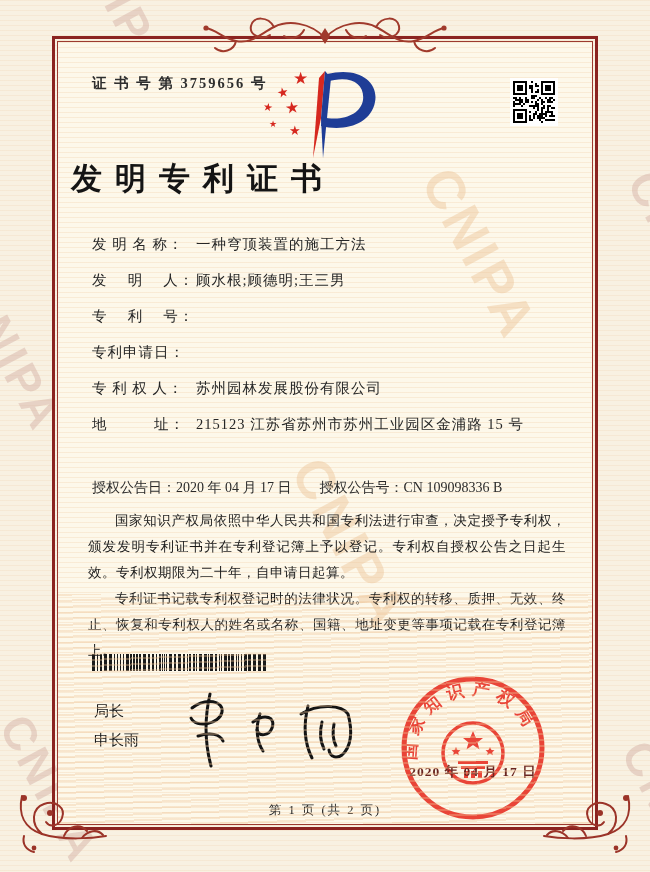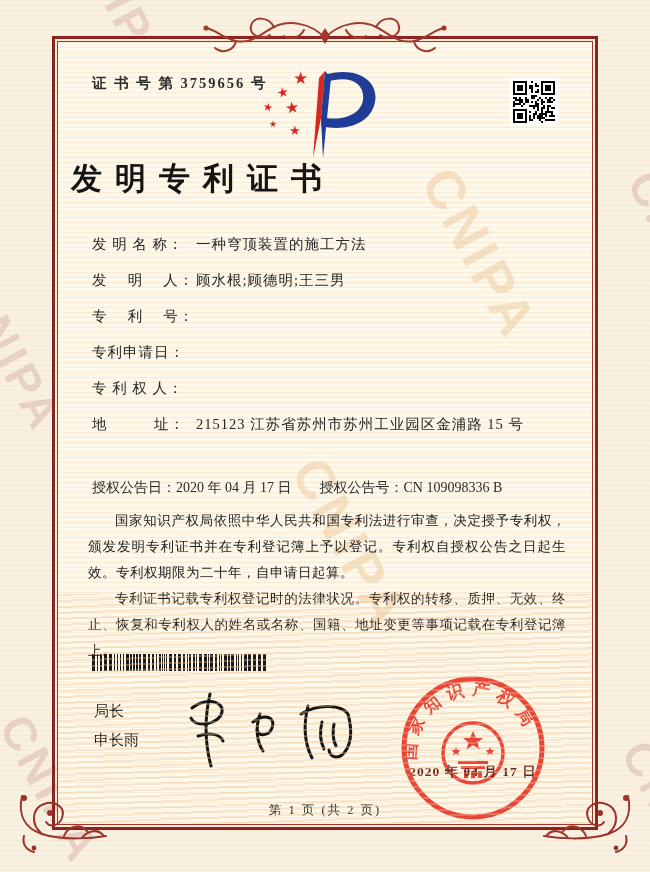--- a/index.html
+++ b/index.html
@@ -296,20 +296,21 @@
         <span class="field-value">顾水根;顾德明;王三男</span>
       </div>
       <div class="field-row">
         <span class="field-label">专　 利 　号：</span>
       </div>
       <div class="field-row">
         <span class="field-label">专利申请日：</span>
       </div>
       <div class="field-row">
         <span class="field-label">专 利 权 人：</span>
+        <span class="field-value">苏州园林发展股份有限公司</span>
       </div>
       <div class="field-row">
         <span class="field-label">地　　　址：</span>
         <span class="field-value">215123 江苏省苏州市苏州工业园区金浦路 15 号</span>
       </div>
     </div>
 
     <div class="grant-row">
       <div>
         <span>授权公告日：</span><span>2020 年 04 月 17 日</span>

